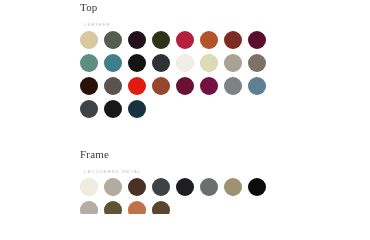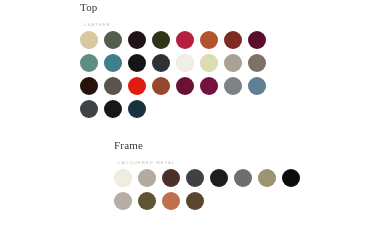--- a/index.html
+++ b/index.html
@@ -19,21 +19,21 @@
     width: 312px;
     height: 214px;
     background: #ffffff;
     box-sizing: border-box;
   }
   .section {
     position: absolute;
     left: 80px;
   }
   #section-top { top: 1px; }
-  #section-frame { top: 139px; margin-left: 34px; }
+  #section-frame { top: 148px; }
 
   .section-title {
     font-family: "Liberation Serif", serif;
     font-size: 11px;
     line-height: 13px;
     color: #3b3b3b;
     letter-spacing: 0.2px;
     margin: 0 0 8px 0;
     font-weight: 400;
   }

